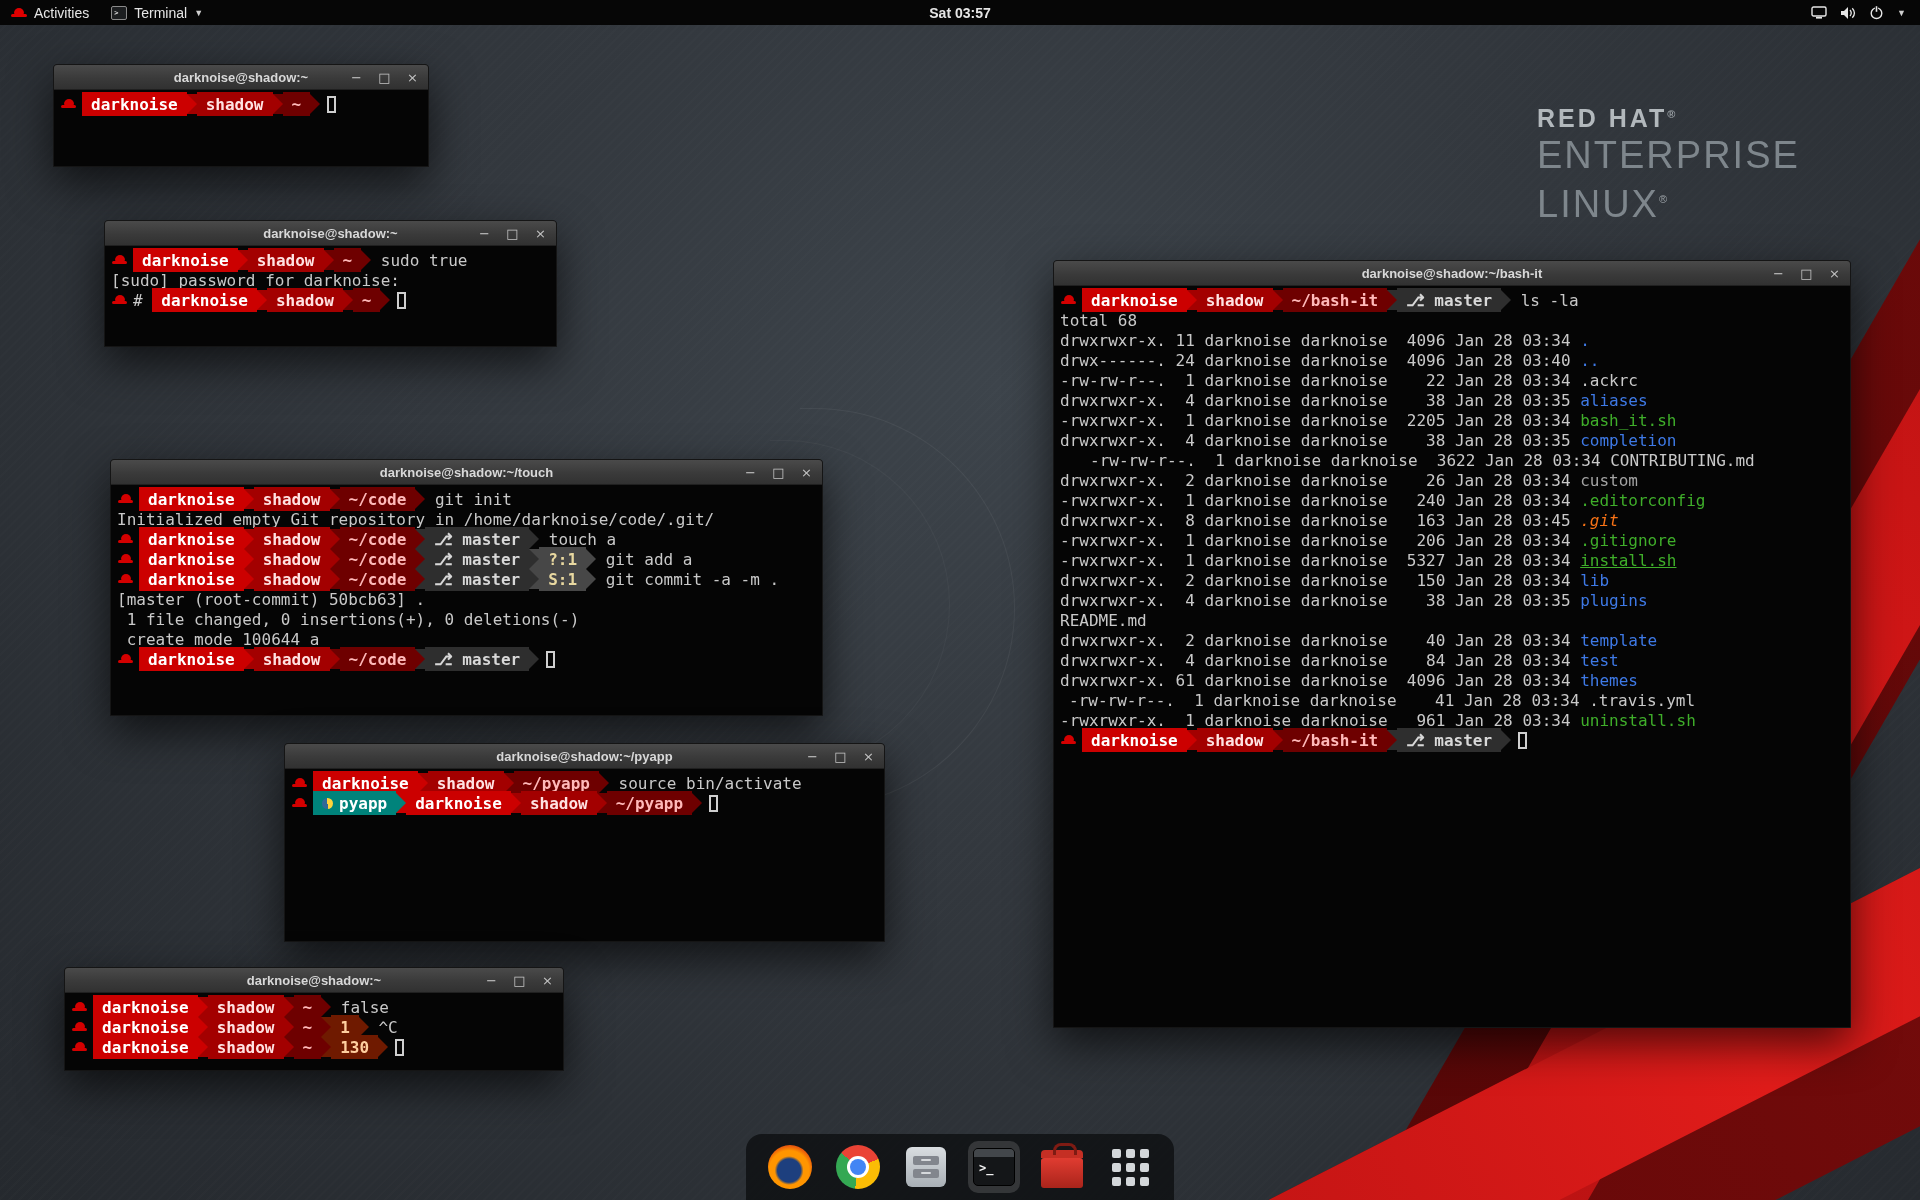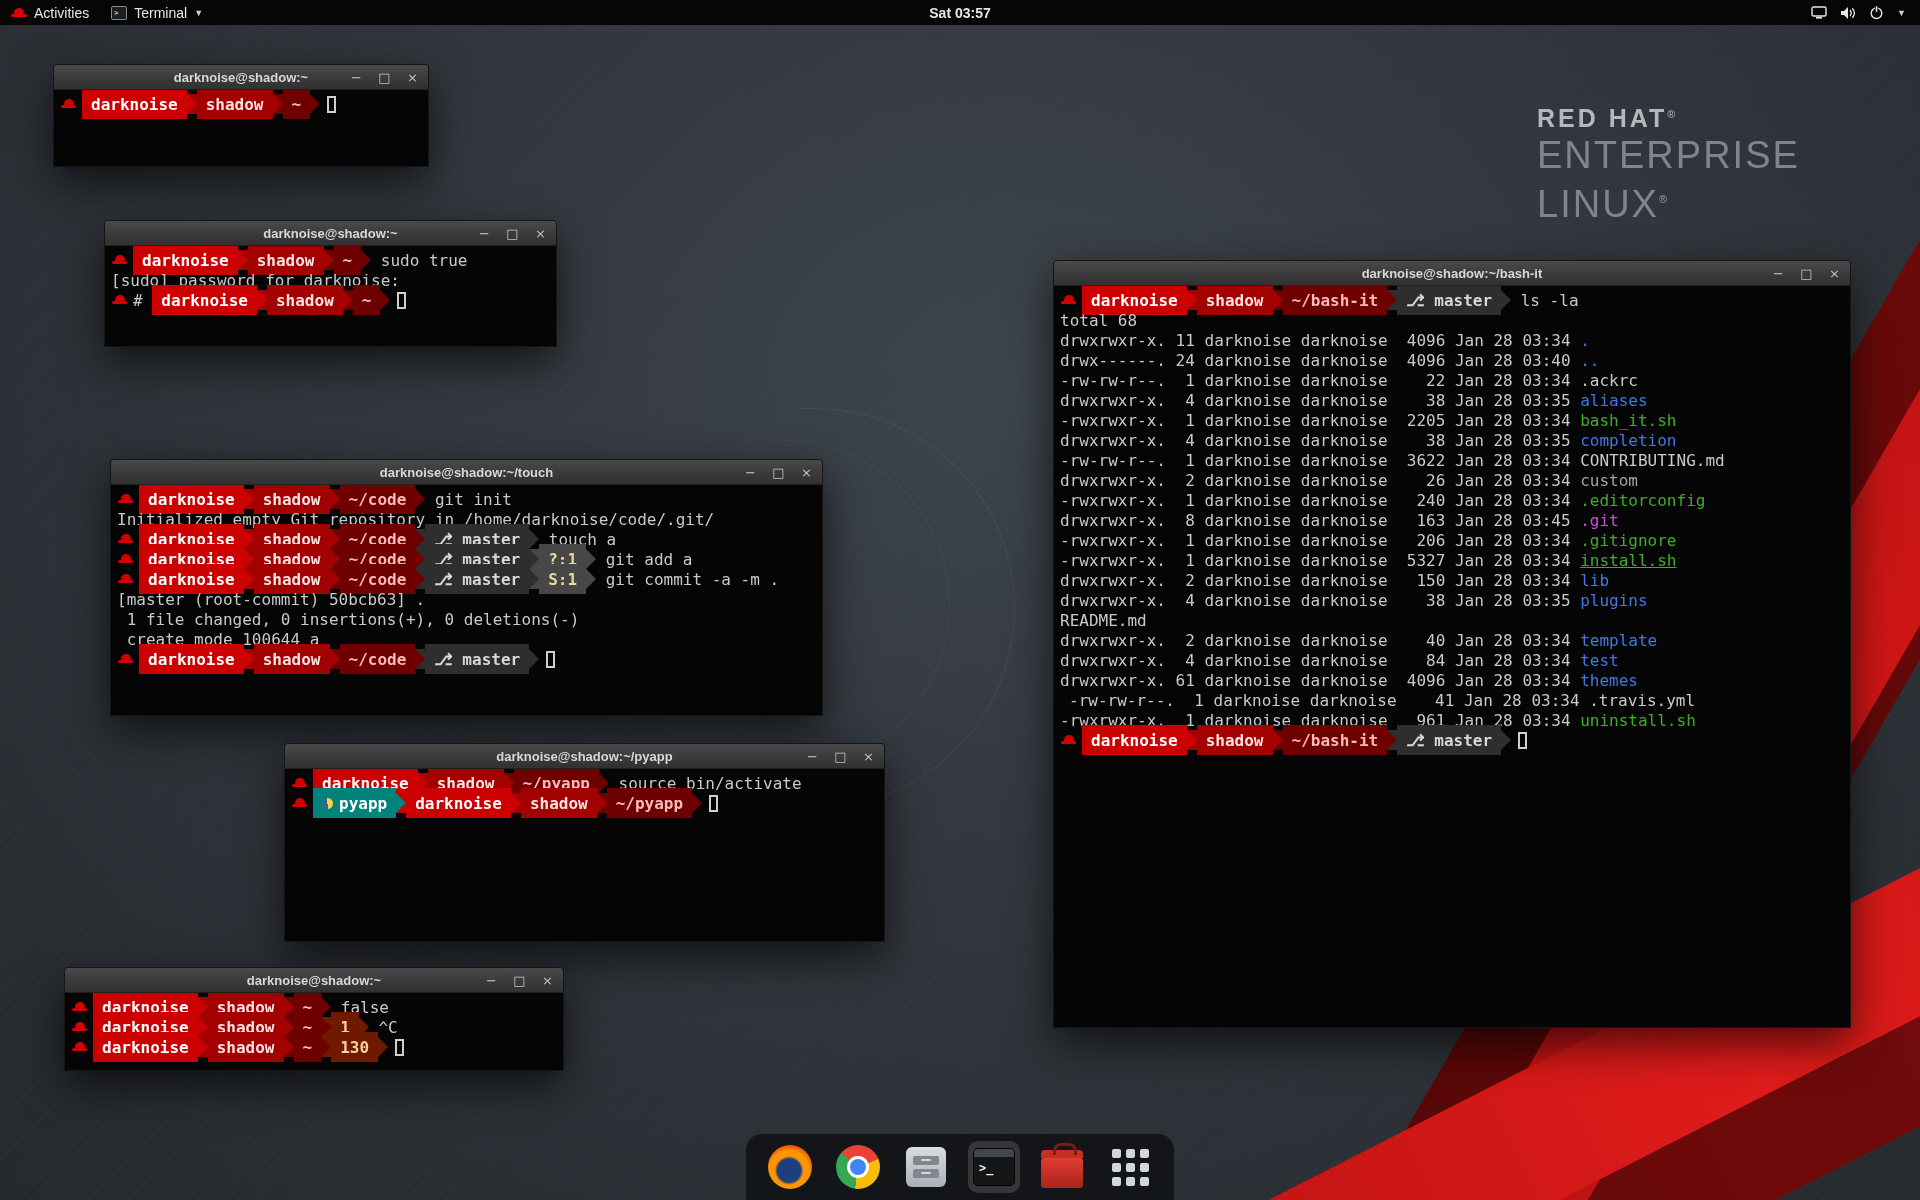--- a/index.html
+++ b/index.html
@@ -66,21 +66,21 @@
 
   .w0 { left:53px;  top:64px;  width:376px; height:103px; }
   .w1 { left:104px; top:220px; width:453px; height:127px; }
   .w2 { left:110px; top:459px; width:713px; height:257px; }
   .w3 { left:284px; top:743px; width:601px; height:199px; }
   .w4 { left:64px;  top:967px; width:500px; height:104px; }
   .w5 { left:1053px; top:260px; width:798px; height:768px; }
 
   .tline { display:flex; align-items:center; height:20px; white-space:pre; }
   .ptext { white-space:pre; }
-  .pseg { display:flex; align-items:center; height:30px; padding:0 9px; font-weight:bold; white-space:pre; }
+  .pseg { display:flex; align-items:center; height:24px; padding:0 9px; font-weight:bold; white-space:pre; }
   .parrow { width:0; height:0; border-top:10px solid transparent; border-bottom:10px solid transparent;
     border-left:10px solid #000; flex:none; }
   .hat { width:16px; height:14px; position:relative; margin:0 5px 0 1px; flex:none; }
   .hat::before { content:""; position:absolute; left:3px; top:2px; width:10px; height:6px;
     background:#d40000; border-radius:5px 5px 1px 1px; }
   .hat::after { content:""; position:absolute; left:0; top:8px; width:15px; height:3px;
     background:#d40000; border-radius:2px; }
   .cursor { width:9px; height:17px; border:2px solid #cfcfcf; margin-left:7px; flex:none; }
   .pyicon { width:11px; height:11px; border-radius:50%;
     background:conic-gradient(#ffd43b 0 50%, #306998 0 100%); margin-right:6px; flex:none; display:inline-block; }
@@ -268,24 +268,24 @@
   </div>
   <div class="tcontent">
       <div class="tline"><span class="hat"></span><span class="pseg" style="background: rgb(204, 0, 0); color: rgb(255, 255, 255);">darknoise</span><span class="parrow" style="border-left-color: rgb(204, 0, 0); background: rgb(163, 0, 0);"></span><span class="pseg" style="background: rgb(163, 0, 0); color: rgb(255, 226, 226);">shadow</span><span class="parrow" style="border-left-color: rgb(163, 0, 0); background: rgb(110, 0, 0);"></span><span class="pseg" style="background: rgb(110, 0, 0); color: rgb(255, 185, 185);">~/bash-it</span><span class="parrow" style="border-left-color: rgb(110, 0, 0); background: rgb(46, 46, 46);"></span><span class="pseg" style="background: rgb(46, 46, 46); color: rgb(216, 216, 216);">⎇ master</span><span class="parrow" style="border-left-color: rgb(46, 46, 46); background: transparent;"></span><span class="ptext" style="color: rgb(201, 201, 201);"> ls -la</span></div>
       <div class="tline"><span class="ptext" style="color: rgb(201, 201, 201);">total 68</span></div>
       <div class="tline"><span class="ptext" style="color: rgb(201, 201, 201);">drwxrwxr-x. 11 darknoise darknoise  4096 Jan 28 03:34 </span><span class="ptext" style="color: rgb(62, 121, 230);">.</span></div>
       <div class="tline"><span class="ptext" style="color: rgb(201, 201, 201);">drwx------. 24 darknoise darknoise  4096 Jan 28 03:40 </span><span class="ptext" style="color: rgb(62, 121, 230);">..</span></div>
       <div class="tline"><span class="ptext" style="color: rgb(201, 201, 201);">-rw-rw-r--.  1 darknoise darknoise    22 Jan 28 03:34 </span><span class="ptext" style="color: rgb(201, 201, 201);">.ackrc</span></div>
       <div class="tline"><span class="ptext" style="color: rgb(201, 201, 201);">drwxrwxr-x.  4 darknoise darknoise    38 Jan 28 03:35 </span><span class="ptext" style="color: rgb(62, 121, 230);">aliases</span></div>
       <div class="tline"><span class="ptext" style="color: rgb(201, 201, 201);">-rwxrwxr-x.  1 darknoise darknoise  2205 Jan 28 03:34 </span><span class="ptext" style="color: rgb(63, 174, 42);">bash_it.sh</span></div>
       <div class="tline"><span class="ptext" style="color: rgb(201, 201, 201);">drwxrwxr-x.  4 darknoise darknoise    38 Jan 28 03:35 </span><span class="ptext" style="color: rgb(62, 121, 230);">completion</span></div>
-      <div class="tline"><span class="ptext" style="color: rgb(201, 201, 201);">-rw-rw-r--.  1 darknoise darknoise  3622 Jan 28 03:34 </span><span class="ptext" style="color: rgb(201, 201, 201);">CONTRIBUTING.md</span></div>
+      <div class="tline"><span class="ptext" style="color: rgb(201, 201, 201); margin-left: 30px;">-rw-rw-r--.  1 darknoise darknoise  3622 Jan 28 03:34 </span><span class="ptext" style="color: rgb(201, 201, 201);">CONTRIBUTING.md</span></div>
       <div class="tline"><span class="ptext" style="color: rgb(201, 201, 201);">drwxrwxr-x.  2 darknoise darknoise    26 Jan 28 03:34 </span><span class="ptext" style="color: #a3a3a3;">custom</span></div>
       <div class="tline"><span class="ptext" style="color: rgb(201, 201, 201);">-rwxrwxr-x.  1 darknoise darknoise   240 Jan 28 03:34 </span><span class="ptext" style="color: rgb(63, 174, 42);">.editorconfig</span></div>
-      <div class="tline"><span class="ptext" style="color: rgb(201, 201, 201);">drwxrwxr-x.  8 darknoise darknoise   163 Jan 28 03:45 </span><span class="ptext" style="color: #d946ef;">.git</span></div>
+      <div class="tline"><span class="ptext" style="color: rgb(201, 201, 201);">drwxrwxr-x.  8 darknoise darknoise   163 Jan 28 03:45 </span><span class="ptext" style="color: #f97316; font-style: italic;">.git</span></div>
       <div class="tline"><span class="ptext" style="color: rgb(201, 201, 201);">-rwxrwxr-x.  1 darknoise darknoise   206 Jan 28 03:34 </span><span class="ptext" style="color: rgb(63, 174, 42);">.gitignore</span></div>
       <div class="tline"><span class="ptext" style="color: rgb(201, 201, 201);">-rwxrwxr-x.  1 darknoise darknoise  5327 Jan 28 03:34 </span><span class="ptext" style="color: rgb(63, 174, 42); text-decoration: underline;">install.sh</span></div>
       <div class="tline"><span class="ptext" style="color: rgb(201, 201, 201);">drwxrwxr-x.  2 darknoise darknoise   150 Jan 28 03:34 </span><span class="ptext" style="color: rgb(62, 121, 230);">lib</span></div>
       <div class="tline"><span class="ptext" style="color: rgb(201, 201, 201);">drwxrwxr-x.  4 darknoise darknoise    38 Jan 28 03:35 </span><span class="ptext" style="color: rgb(62, 121, 230);">plugins</span></div>
       <div class="tline"><span class="ptext" style="color: rgb(201, 201, 201);">README.md</span></div>
       <div class="tline"><span class="ptext" style="color: rgb(201, 201, 201);">drwxrwxr-x.  2 darknoise darknoise    40 Jan 28 03:34 </span><span class="ptext" style="color: rgb(62, 121, 230);">template</span></div>
       <div class="tline"><span class="ptext" style="color: rgb(201, 201, 201);">drwxrwxr-x.  4 darknoise darknoise    84 Jan 28 03:34 </span><span class="ptext" style="color: rgb(62, 121, 230);">test</span></div>
       <div class="tline"><span class="ptext" style="color: rgb(201, 201, 201);">drwxrwxr-x. 61 darknoise darknoise  4096 Jan 28 03:34 </span><span class="ptext" style="color: rgb(62, 121, 230);">themes</span></div>
       <div class="tline"><span class="ptext" style="color: rgb(201, 201, 201); margin-left: 9px;">-rw-rw-r--.  1 darknoise darknoise    41 Jan 28 03:34 </span><span class="ptext" style="color: rgb(201, 201, 201);">.travis.yml</span></div>
       <div class="tline"><span class="ptext" style="color: rgb(201, 201, 201);">-rwxrwxr-x.  1 darknoise darknoise   961 Jan 28 03:34 </span><span class="ptext" style="color: rgb(63, 174, 42);">uninstall.sh</span></div>

